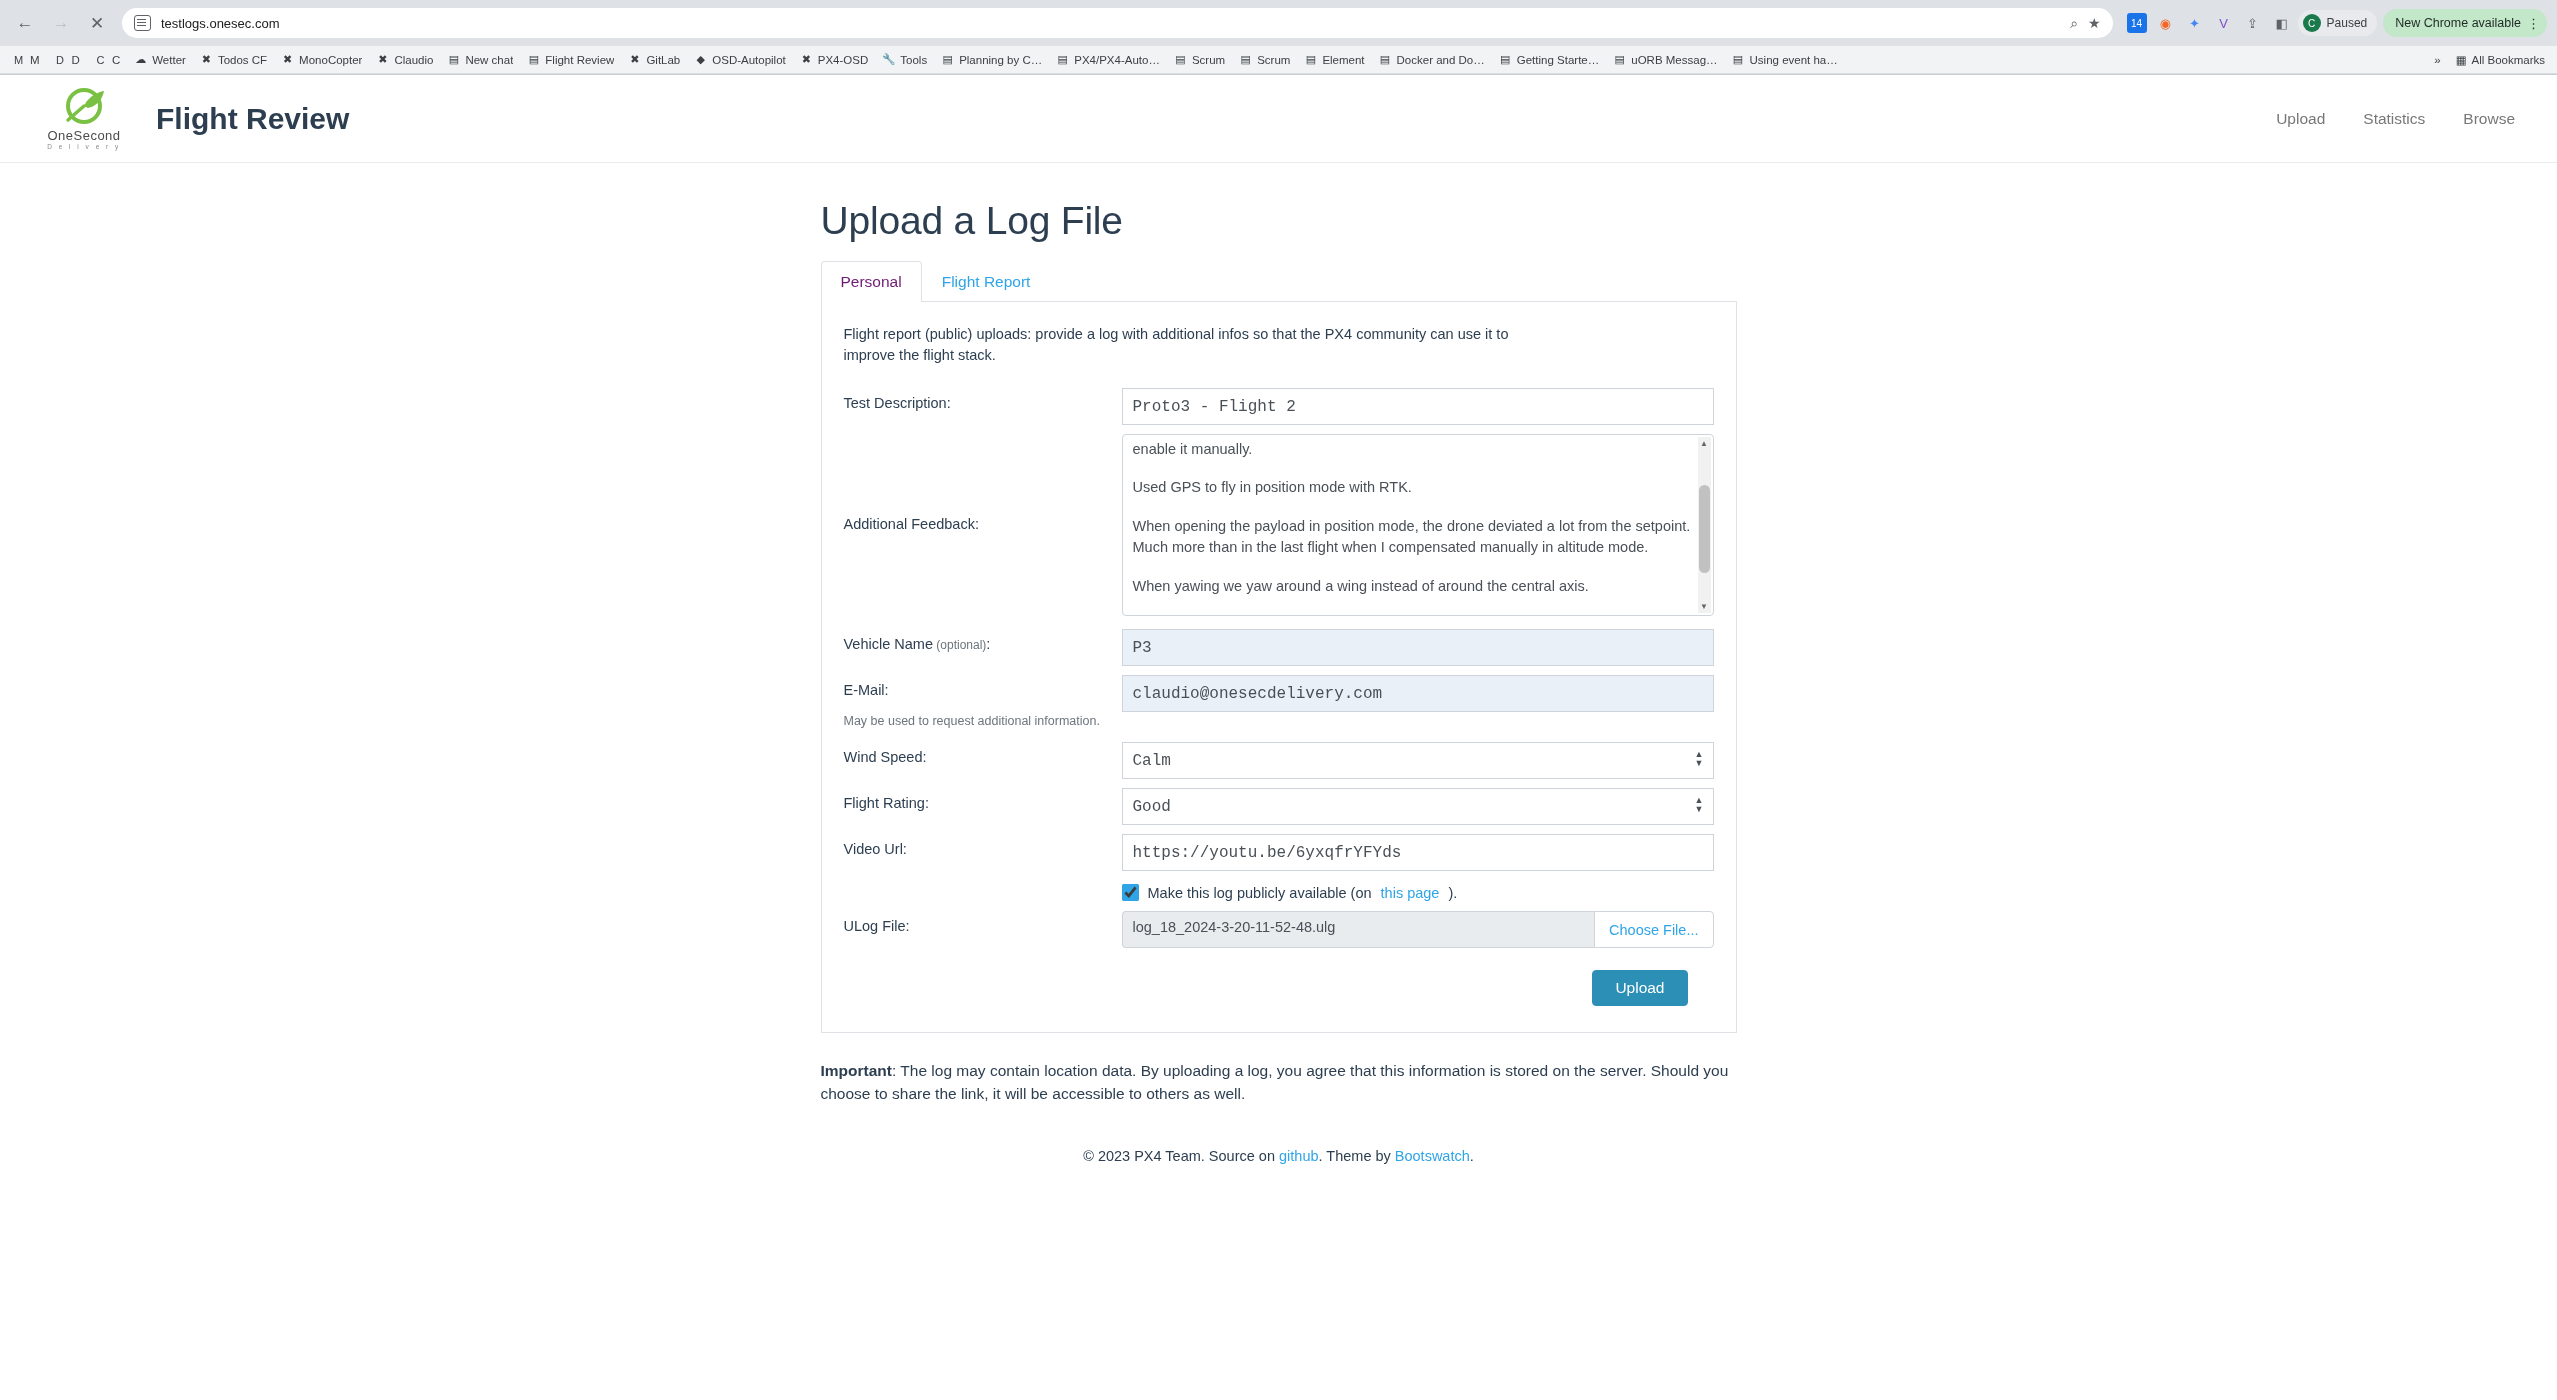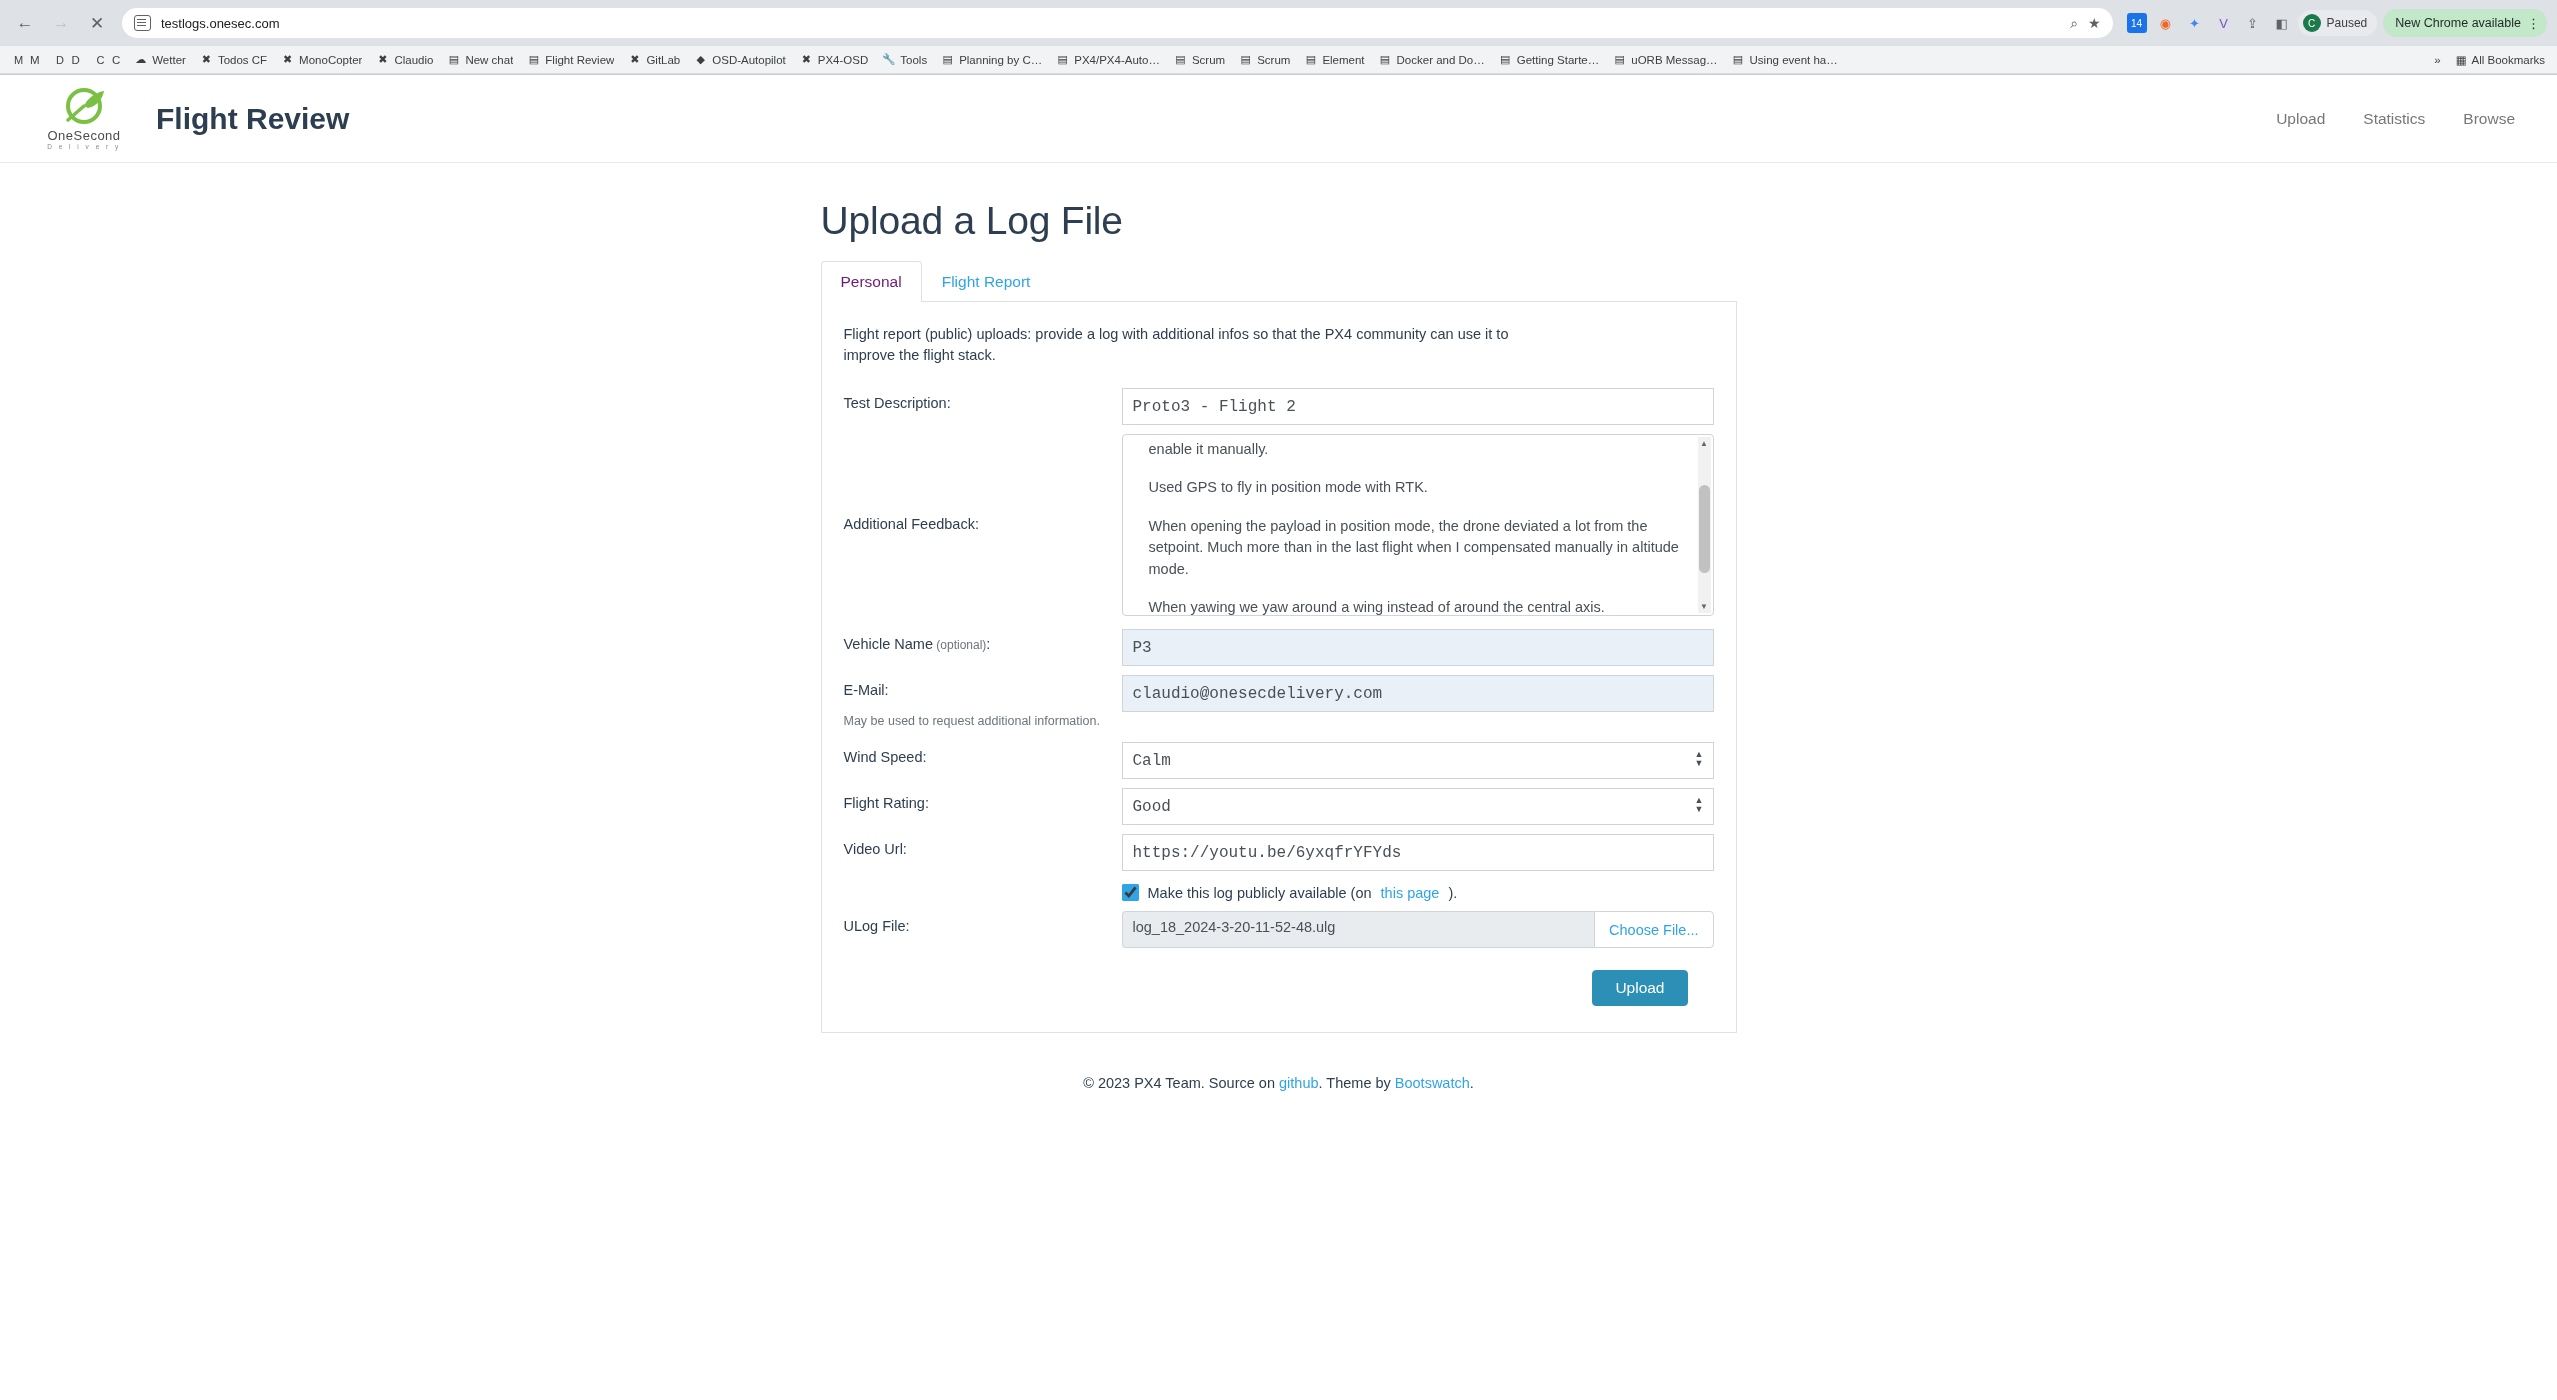--- a/index.html
+++ b/index.html
@@ -309,21 +309,21 @@
     flex: 1 1 auto;
     position: relative;
   }
   .textarea-box {
     border: 1px solid #ced4da;
     border-radius: 4px;
     height: 182px;
     overflow: hidden;
     position: relative;
     background: #fff;
-    padding: 4px 22px 4px 26px;
+    padding: 4px 22px 4px 10px;
     font-size: 14.5px;
     color: #495057;
     line-height: 1.48;
   }
   .textarea-box p { margin: 0 0 17px 0; }
   .scrollbar {
     position: absolute;
     right: 2px; top: 2px; bottom: 2px;
     width: 13px;
     background: #f1f1f1;
@@ -667,18 +667,21 @@
           <div class="file-name">log_18_2024-3-20-11-52-48.ulg</div>
           <button class="file-btn">Choose File...</button>
         </div>
       </div>
 
       <div class="upload-row">
         <button class="upload-btn">Upload</button>
       </div>
     </div>
 
+    <div class="important">
+      <b>Important</b><span>: The log may contain location data. By uploading a log, you agree that this information is stored on the server. Should you choose to share the link, it will be accessible to others as well.</span>
+    </div>
 
     <div class="footer">
       <span>© 2023 PX4 Team. Source on </span><a href="#">github</a><span>. Theme by </span><a href="#">Bootswatch</a><span>.</span>
     </div>
   </div>
 </div>
 
 </body></html>

